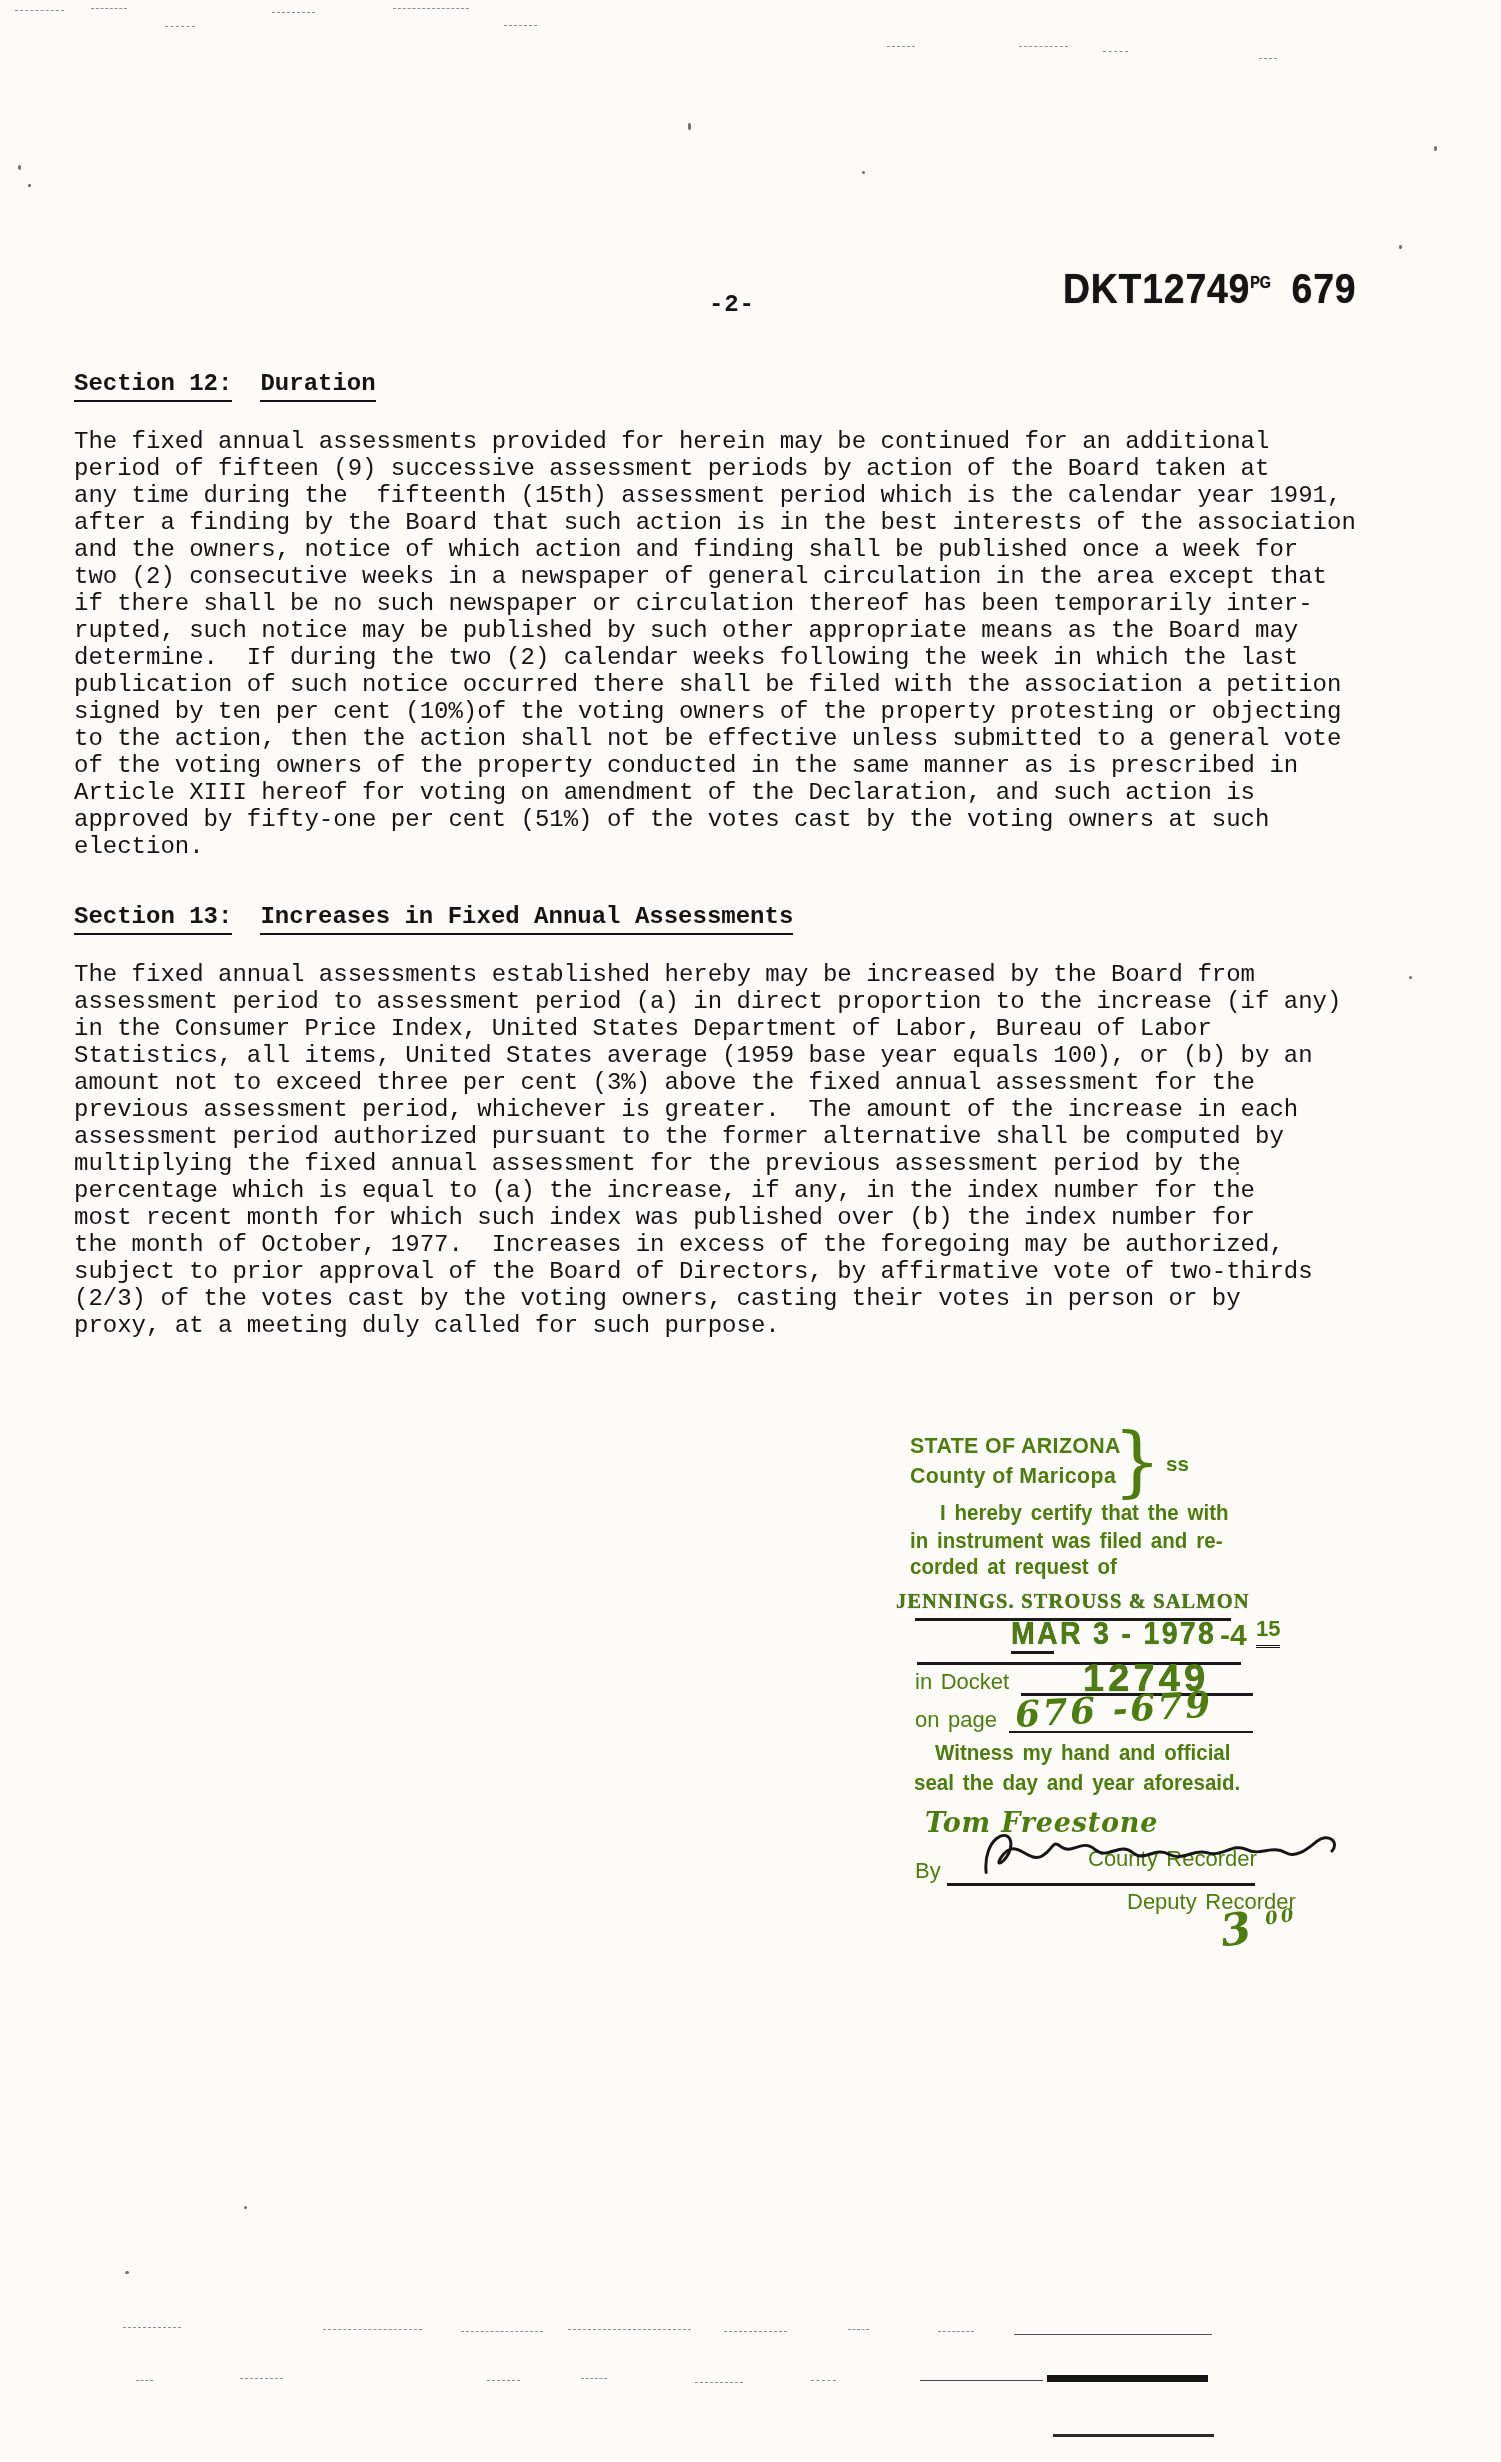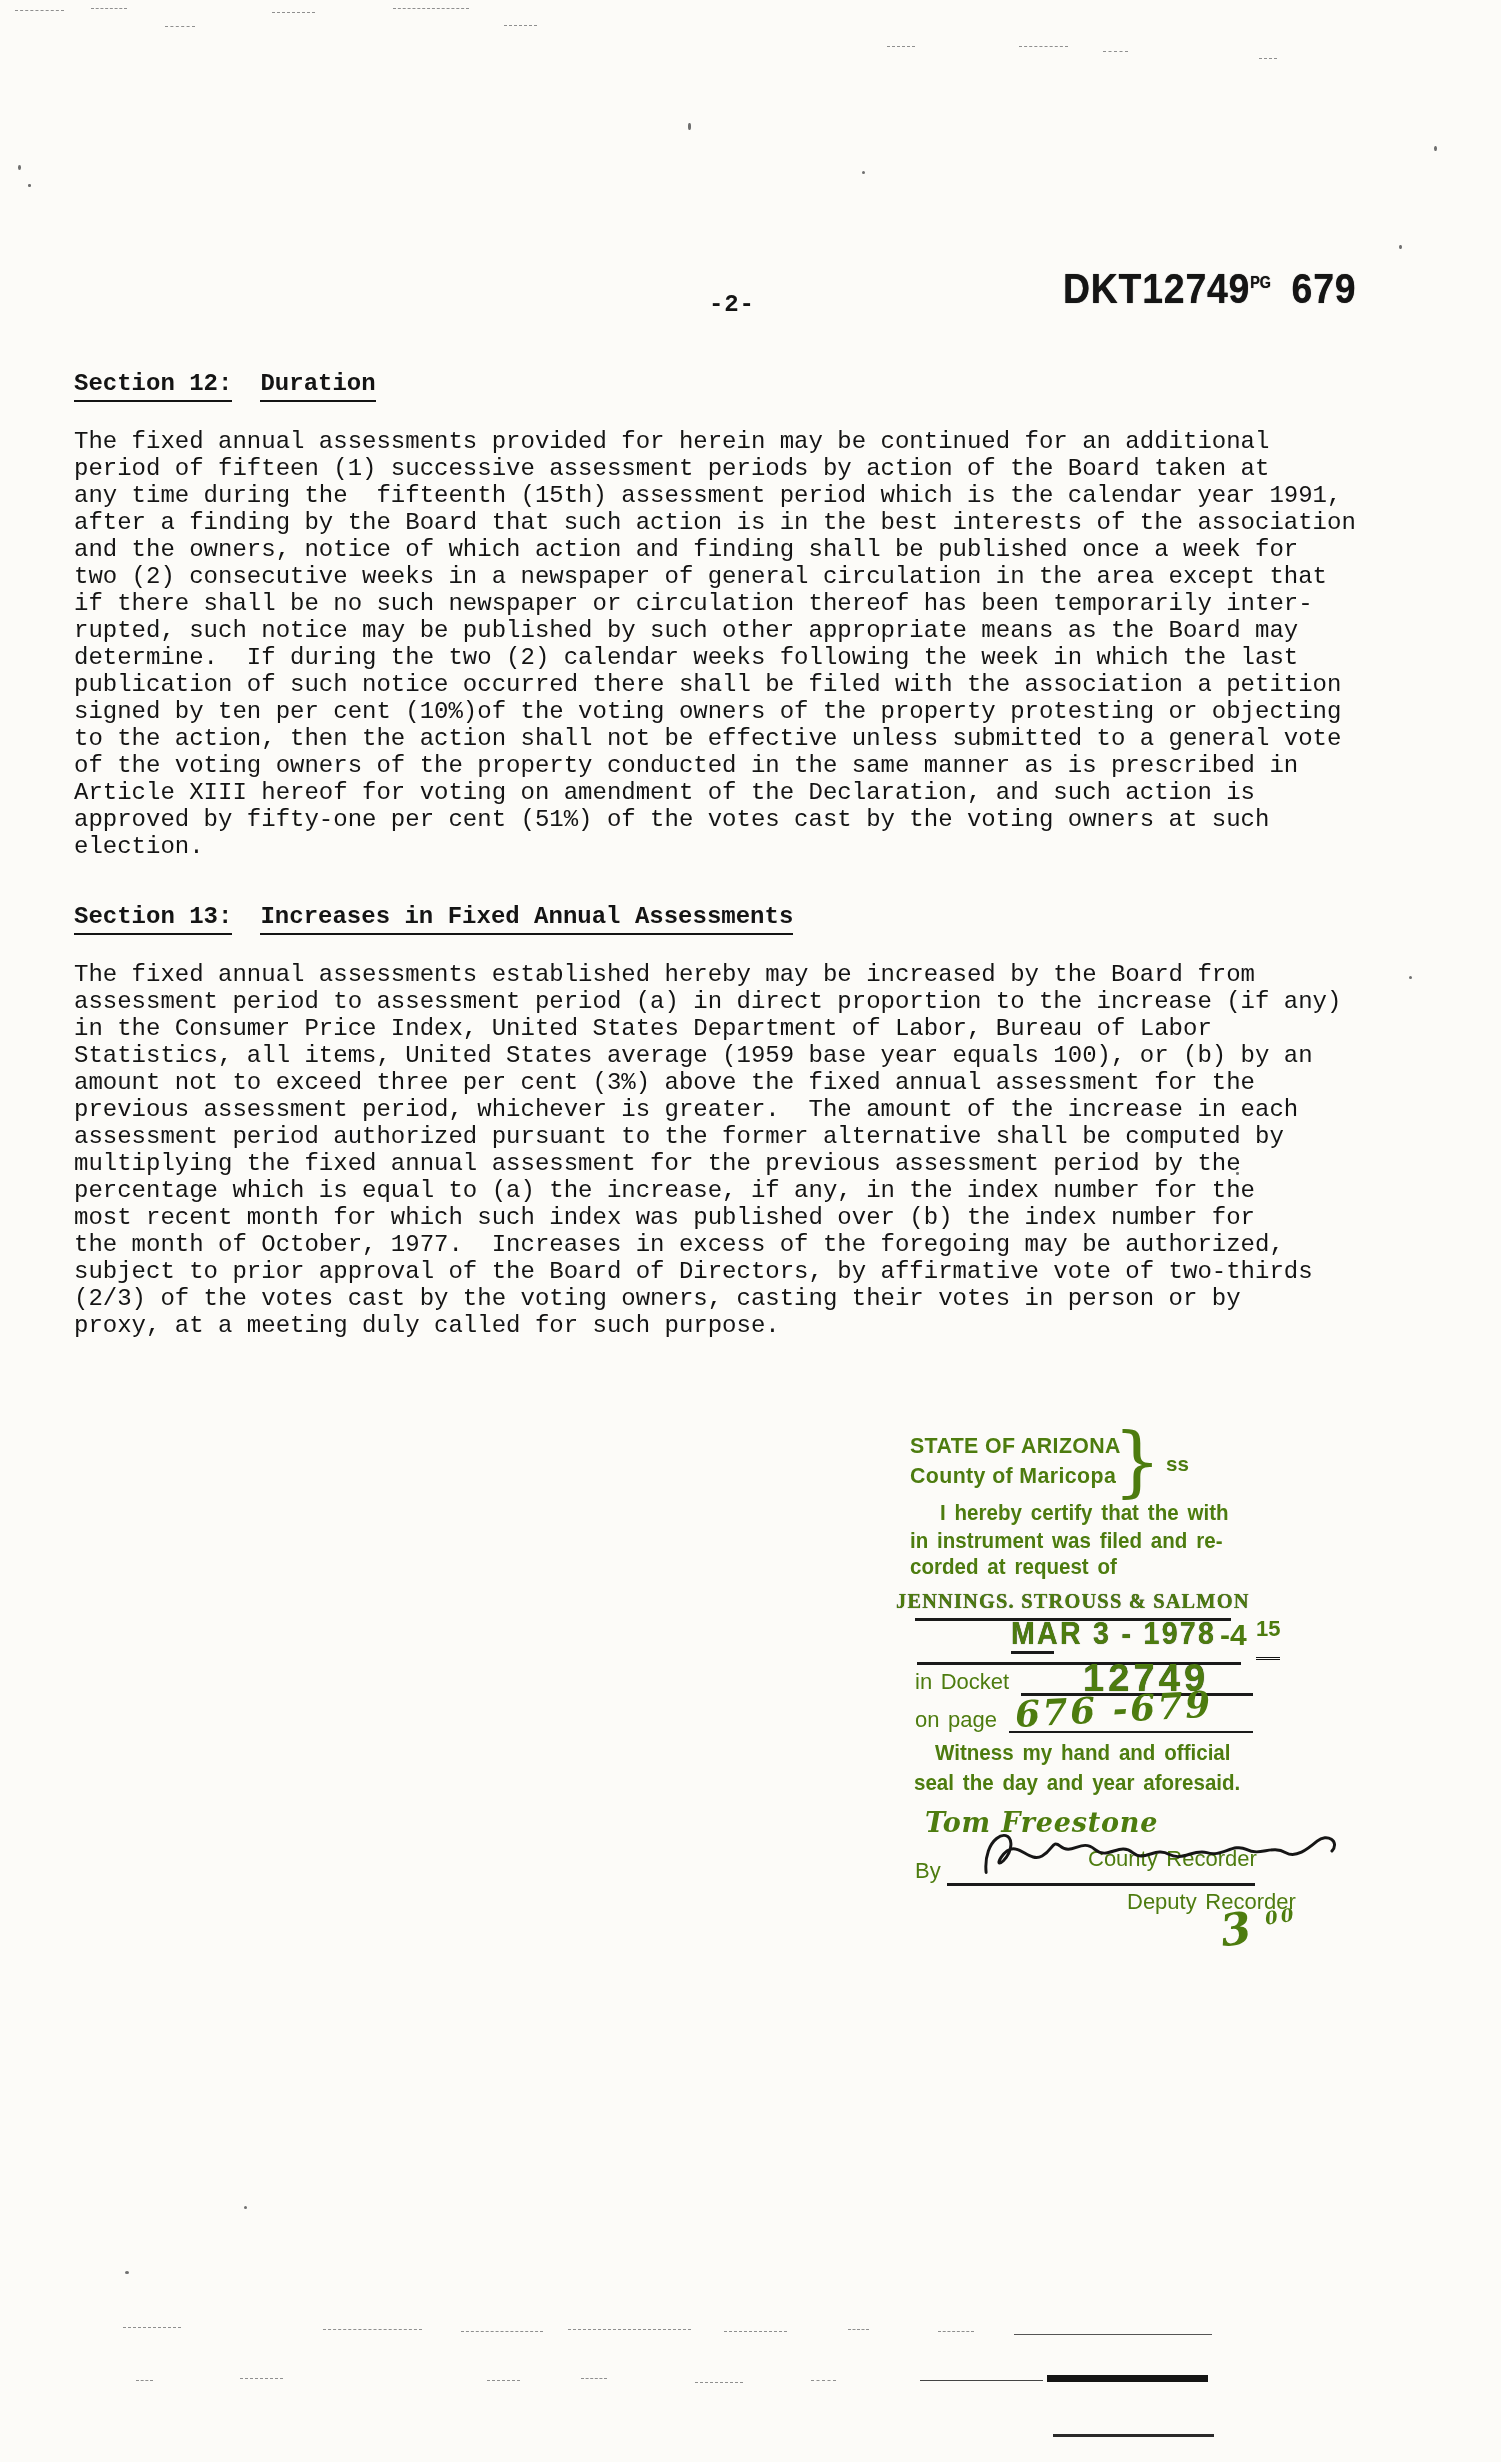--- a/index.html
+++ b/index.html
@@ -57,21 +57,21 @@
   .certify{font-weight:700;font-size:21.4px;word-spacing:3.3px;transform:scaleX(.96);transform-origin:left top;}
   .brace{font-family:"DejaVu Serif",serif;font-weight:400;font-size:76px;line-height:76px;}
   .ss{font-weight:700;font-size:20.6px;}
   .firm{
     font-family:"Liberation Serif",serif;font-weight:700;font-size:20.6px;
     letter-spacing:1.2px;transform:scaleX(.99);transform-origin:left top;
     text-shadow:0 0 0.8px #222;
   }
   .datestamp{font-weight:700;font-size:31px;letter-spacing:2.5px;transform:scaleX(.92);transform-origin:left top;text-shadow:0 0 0.8px #222;}
   .timehour{font-weight:700;font-size:30px;}
-  .timemin{font-weight:700;font-size:22px;border-bottom:3.3px double #141414;padding-bottom:15px;}
+  .timemin{font-weight:700;font-size:22px;border-bottom:3.3px double #141414;padding-bottom:3px;}
   .stline{position:absolute;background:#1a1a1a;height:2.5px;}
   .biglabel{font-weight:400;font-size:22px;word-spacing:2.5px;}
   .docketnum{font-weight:700;font-size:38px;letter-spacing:4.1px;text-shadow:0 0 0.8px #111;}
   .handwrite{font-family:"DejaVu Serif",serif;font-style:italic;font-weight:700;}
   .pageval{font-size:36px;transform:rotate(-3deg);transform-origin:left top;letter-spacing:2.5px;}
   .scriptname{font-family:"DejaVu Serif",serif;font-style:italic;font-weight:700;font-size:27px;letter-spacing:0.8px;}
   .fee{font-size:44px;transform:rotate(-8deg);transform-origin:left top;}
   .fee sup{font-size:18px;letter-spacing:3.3px;}
   
   .nz{position:absolute;border-top:1.6px dashed #8f8f8f;}
@@ -82,21 +82,21 @@
 <body>
 
 <div class="page">
 
   <div class="pageno">-2-</div>
   <div class="hdr-stamp"><span>DKT</span><span>12749</span><sup>PG</sup><span class="pgval">679</span></div>
 
   <div class="heading" id="s12h"><span class="hl">Section 12:</span><span class="ht">Duration</span></div>
   <div class="para" id="s12p">
       <div class="line">The fixed annual assessments provided for herein may be continued for an additional</div>
-      <div class="line">period of fifteen (1) successive assessment periods by action of the Board taken at</div>
+      <div class="line">period of fifteen (9) successive assessment periods by action of the Board taken at</div>
       <div class="line">any time during the  fifteenth (15th) assessment period which is the calendar year 1991,</div>
       <div class="line">after a finding by the Board that such action is in the best interests of the association</div>
       <div class="line">and the owners, notice of which action and finding shall be published once a week for</div>
       <div class="line">two (2) consecutive weeks in a newspaper of general circulation in the area except that</div>
       <div class="line">if there shall be no such newspaper or circulation thereof has been temporarily inter-</div>
       <div class="line">rupted, such notice may be published by such other appropriate means as the Board may</div>
       <div class="line">determine.  If during the two (2) calendar weeks following the week in which the last</div>
       <div class="line">publication of such notice occurred there shall be filed with the association a petition</div>
       <div class="line">signed by ten per cent (10%)of the voting owners of the property protesting or objecting</div>
       <div class="line">to the action, then the action shall not be effective unless submitted to a general vote</div>

